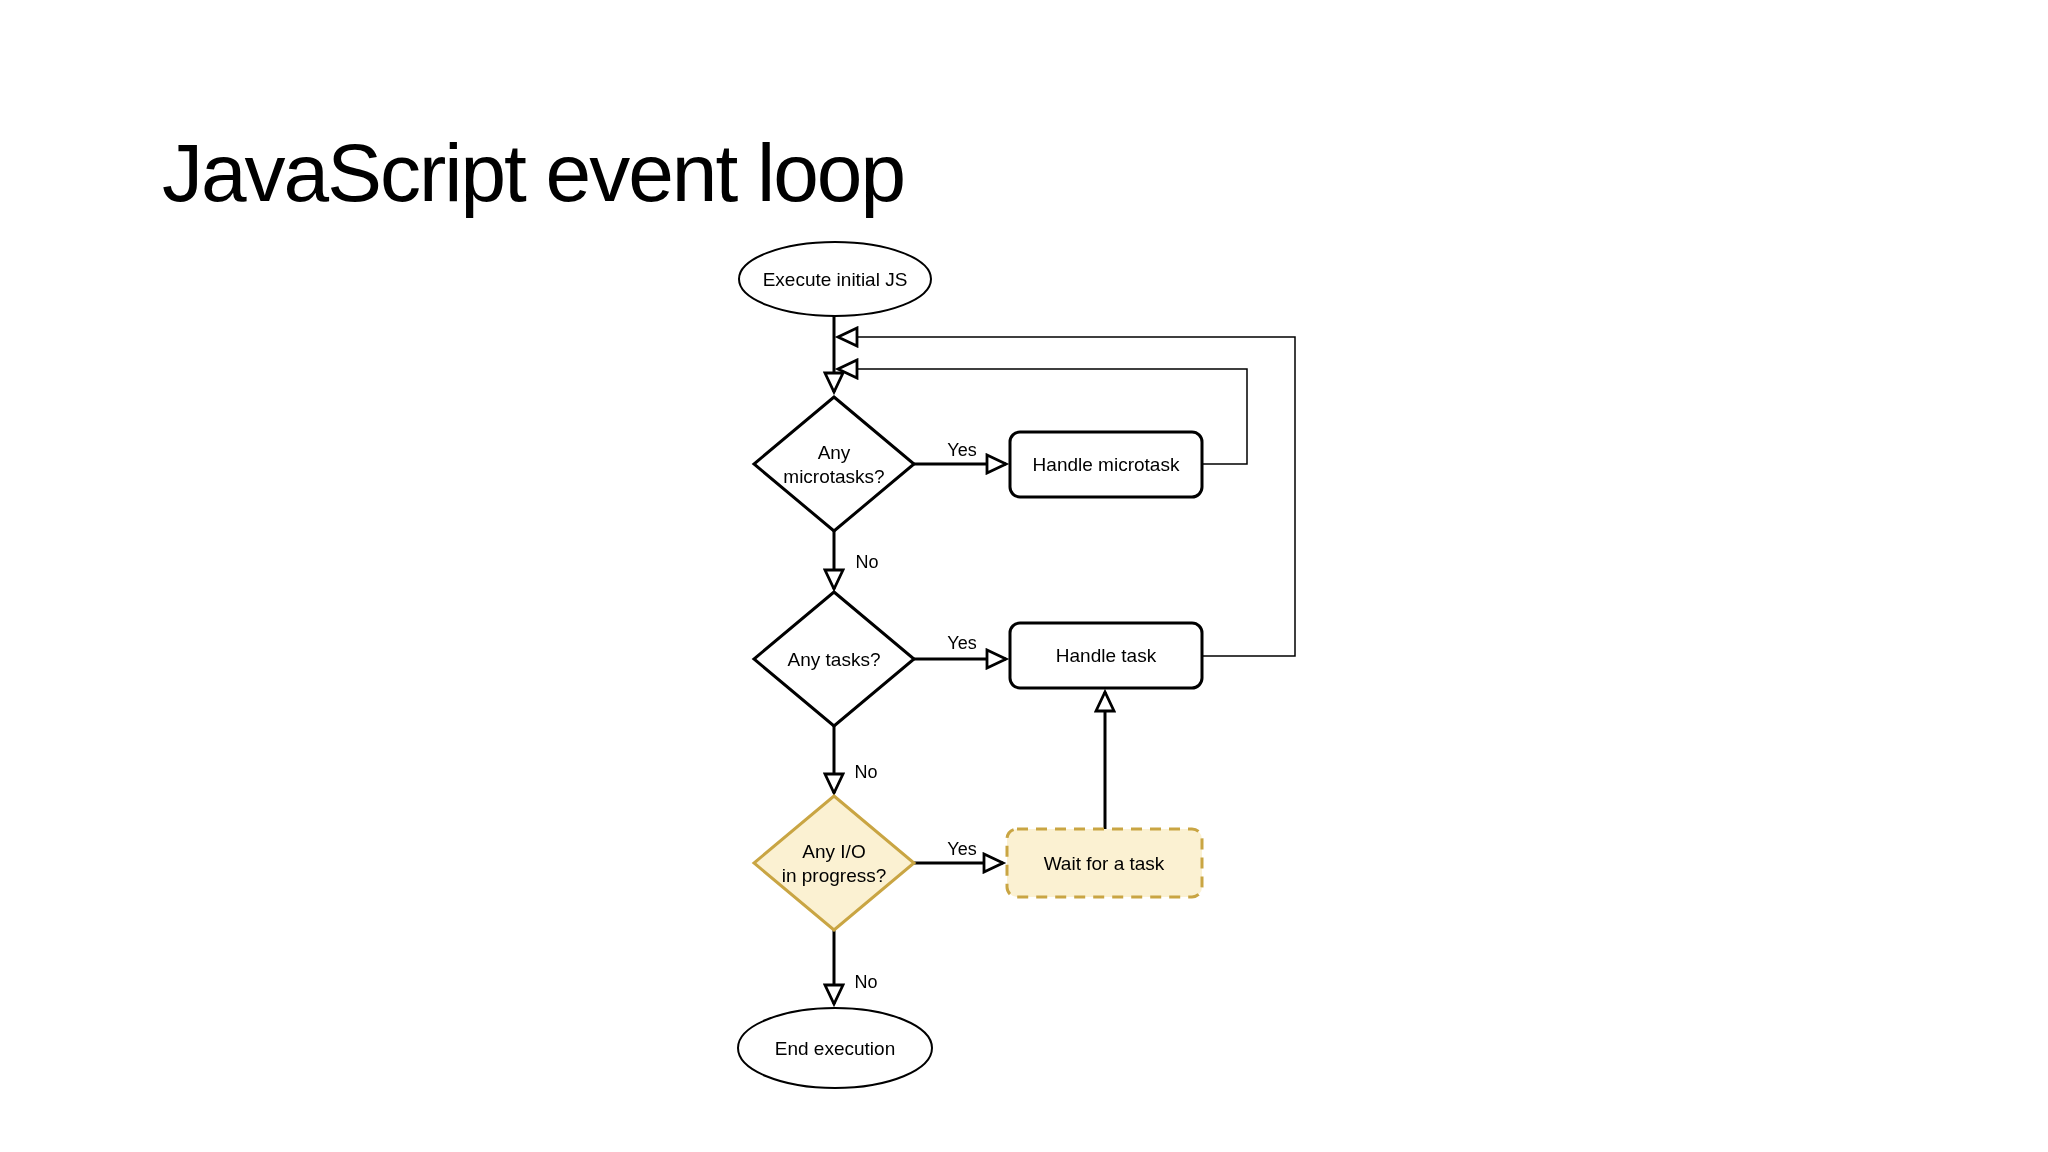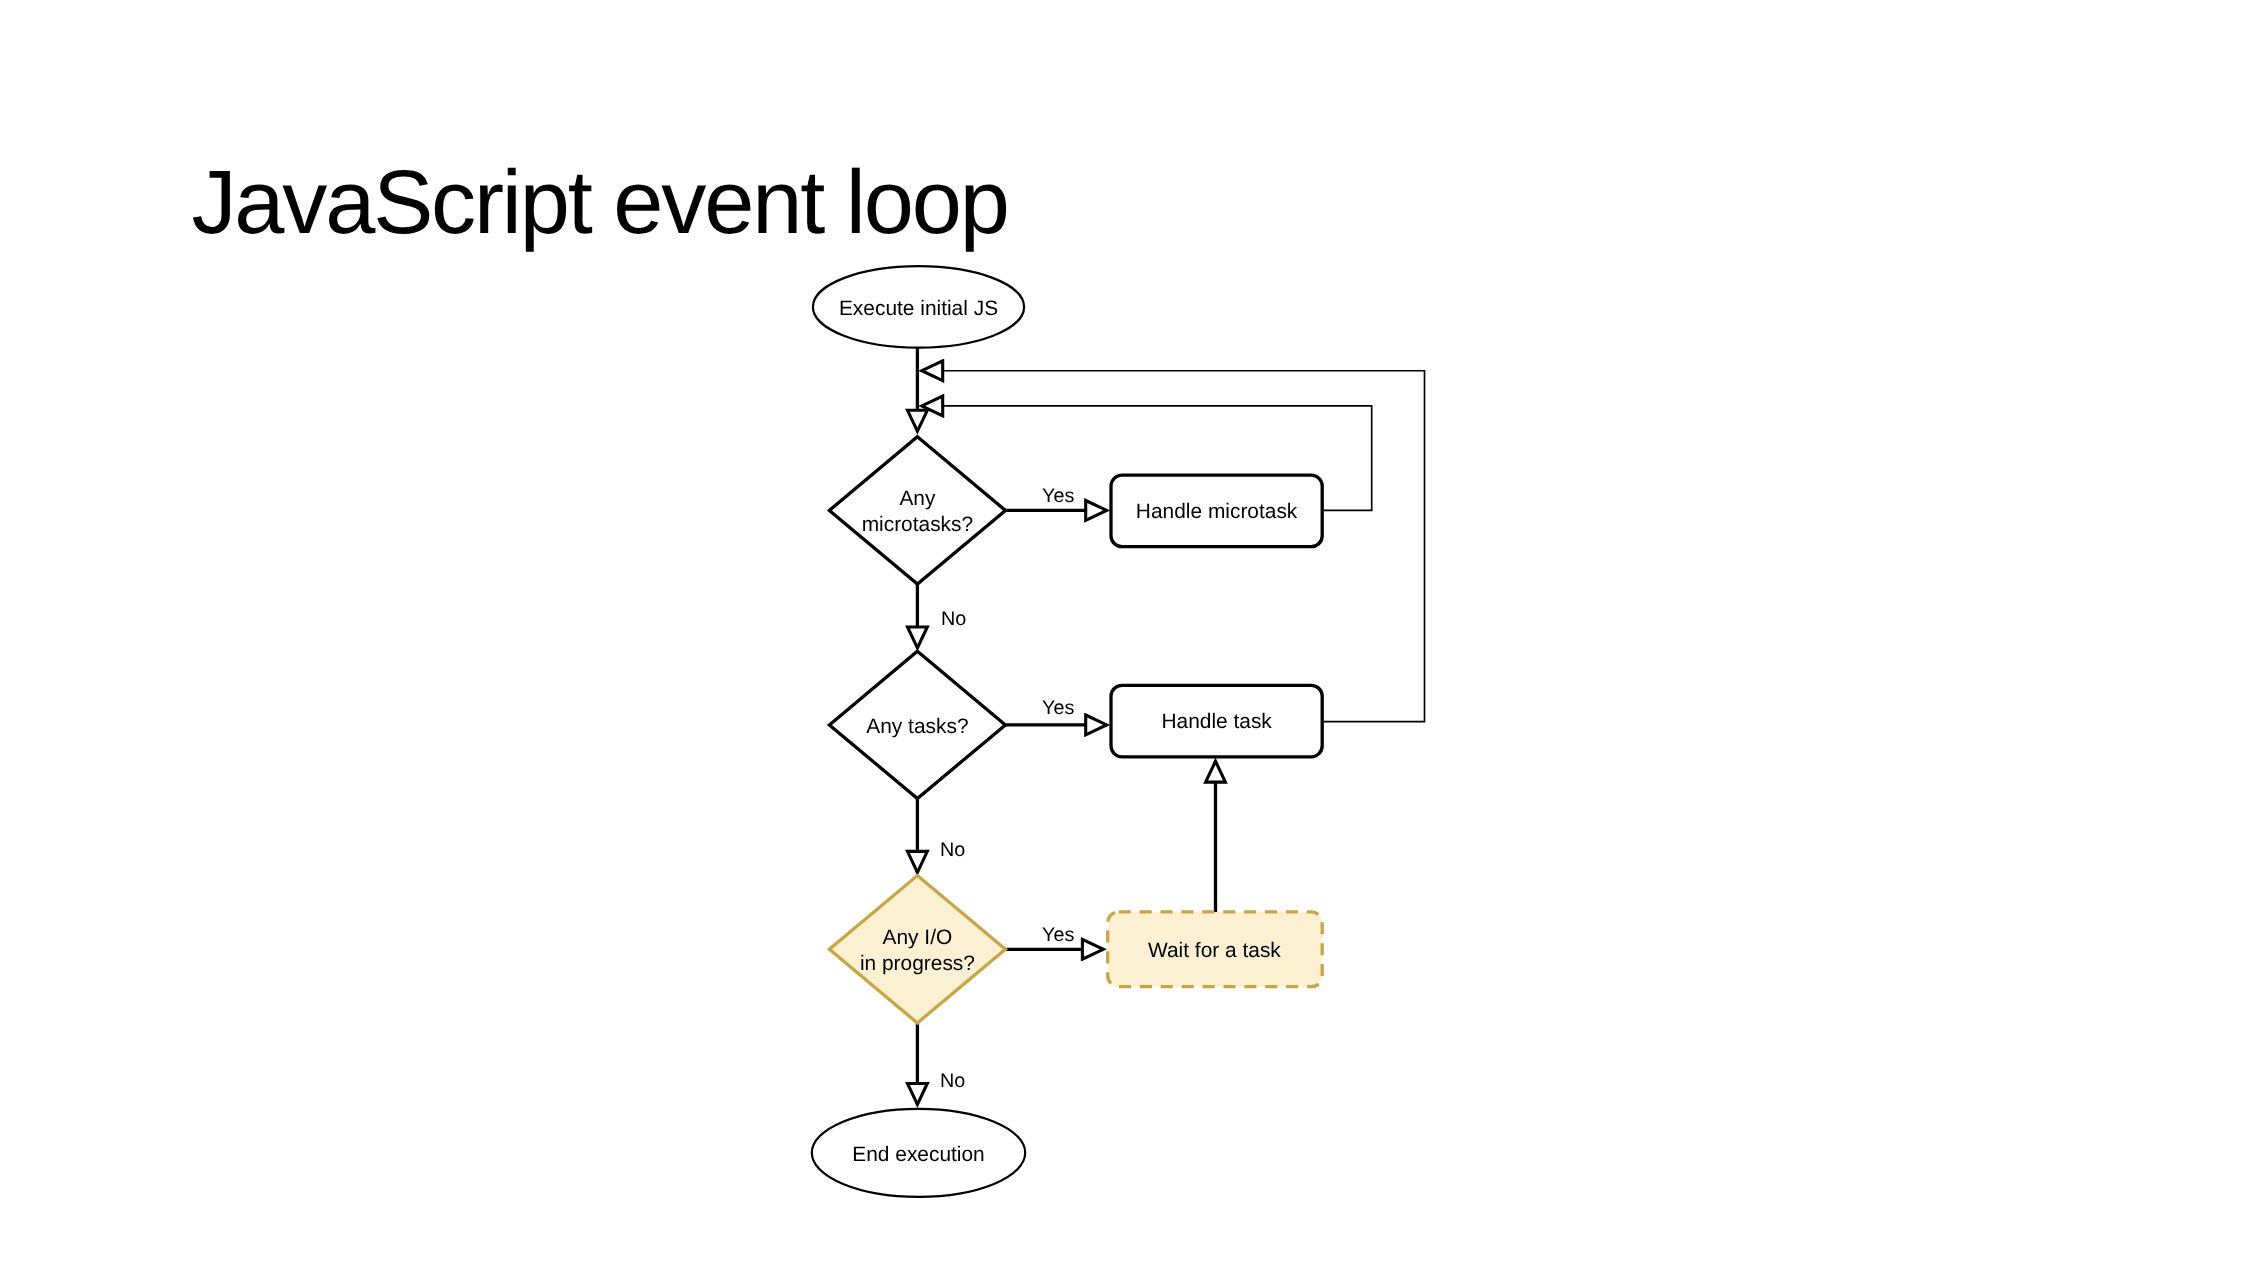--- a/index.html
+++ b/index.html
@@ -14,21 +14,21 @@
   .slide {
     position: relative;
     width: 2048px;
     height: 1152px;
     background: #ffffff;
   }
   .slide-title {
     position: absolute;
     left: 158px;
     top: 128px;
-    margin: 16px;
+    margin: 4px;
     font-family: "Liberation Sans", sans-serif;
     font-size: 82px;
     font-weight: 300;
     letter-spacing: -2px;
     line-height: 1;
     color: #000000;
     white-space: nowrap;
   }
   svg.flowchart {
     position: absolute;

